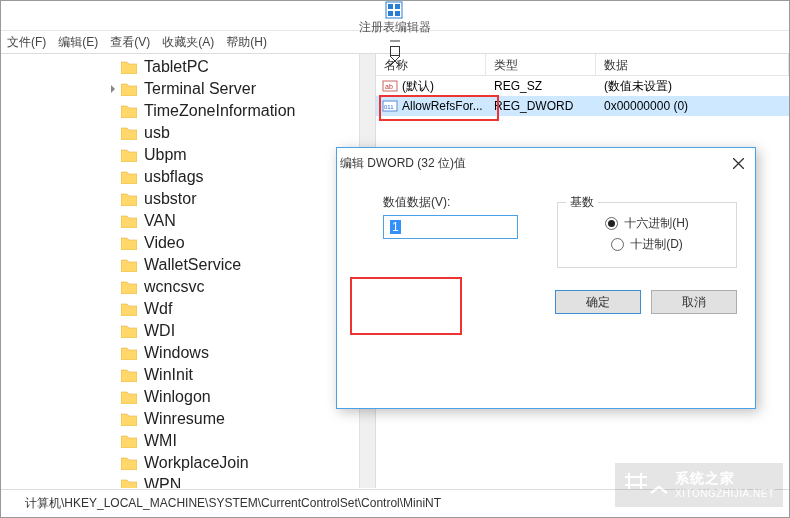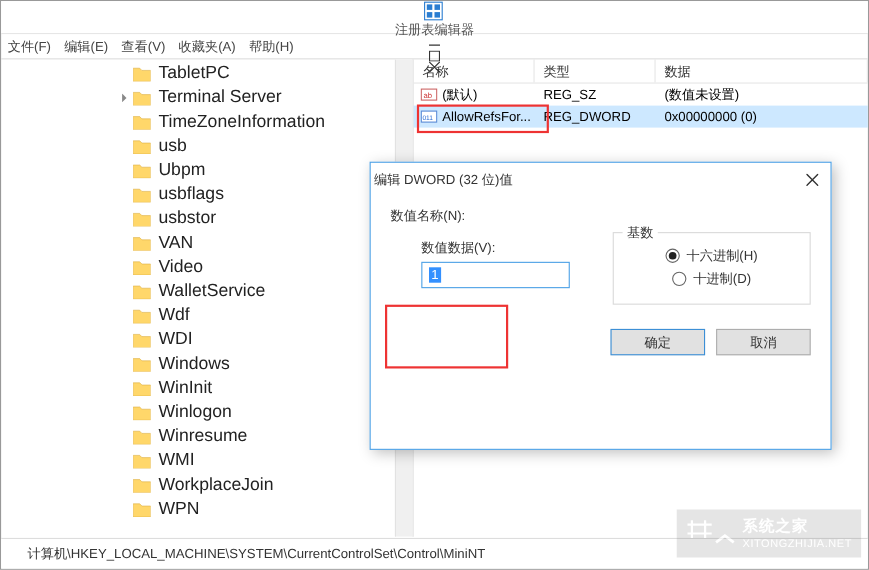--- a/index.html
+++ b/index.html
@@ -43,21 +43,21 @@
 .dlg-title { height: 30px; display: flex; align-items: center; padding: 0 3px; font-size: 12px; color: #333; }
 .dlg-title .spacer { flex: 1; }
 .dlg-close { width: 28px; height: 22px; display: flex; align-items: center; justify-content: center; }
 .dlg-body { padding: 4px 18px 10px 18px; font-size: 12px; color: #333; }
 .field-label { margin: 6px 0 4px 0; }
 .textbox { width: 100%; height: 24px; border: 1px solid #8a8a8a; background: #fff; padding: 0 6px; font-size: 12px; color: #222; display: flex; align-items: center; }
 .row2 { display: flex; margin-top: 6px; }
 .left-col { width: 185px; margin-left: 28px; }
 .val-input { width: 135px; height: 24px; border: 1px solid #4ba0e6; padding: 0 6px; background: #fff; display: flex; align-items: center; }
 .val-input .seltext { background: #3390ff; color: #fff; padding: 0 2px; }
-.radix-box { border: 1px solid #d9d9d9; padding: 8px 12px 10px 12px; position: relative; margin-top: 0; width: 180px; }
+.radix-box { border: 1px solid #d9d9d9; padding: 8px 12px 10px 12px; position: relative; margin-top: 14px; width: 180px; }
 .radix-box .grp-label { position: absolute; top: -9px; left: 8px; background: #fff; padding: 0 4px; font-size: 12px; }
 .radio-row { display: flex; align-items: center; margin: 4px 0; justify-content: center; }
 .radio { width: 13px; height: 13px; border: 1px solid #666; border-radius: 50%; margin-right: 6px; display: flex; align-items: center; justify-content: center; }
 .radio .dot { width: 7px; height: 7px; background: #222; border-radius: 50%; }
 .dlg-buttons { display: flex; justify-content: flex-end; gap: 10px; margin-top: 22px; }
 .btn { width: 86px; height: 24px; border: 1px solid #adadad; background: #e1e1e1; font-size: 12px; display: flex; align-items: center; justify-content: center; }
 .btn.primary { border: 1px solid #3c8fd6; }
 .rb2 { left: 349px; top: 276px; width: 112px; height: 58px; }
 
 .watermark { position: absolute; right: 6px; bottom: 10px; opacity: 0.55; }
@@ -180,20 +180,27 @@
             <span class="folder"><svg viewBox="0 0 16 14">
                 <path d="M0 2 h6 l2 2 h8 v10 h-16 z" fill="#ffd76a" stroke="#d9a93a" stroke-width="0.5"></path>
               </svg></span>
             <span class="label">WalletService</span>
           </div>
           <div class="node">
             <span class="arrow"></span>
             <span class="folder"><svg viewBox="0 0 16 14">
                 <path d="M0 2 h6 l2 2 h8 v10 h-16 z" fill="#ffd76a" stroke="#d9a93a" stroke-width="0.5"></path>
               </svg></span>
+            <span class="label">wcncsvc</span>
+          </div>
+          <div class="node">
+            <span class="arrow"></span>
+            <span class="folder"><svg viewBox="0 0 16 14">
+                <path d="M0 2 h6 l2 2 h8 v10 h-16 z" fill="#ffd76a" stroke="#d9a93a" stroke-width="0.5"></path>
+              </svg></span>
             <span class="label">Wdf</span>
           </div>
           <div class="node">
             <span class="arrow"></span>
             <span class="folder"><svg viewBox="0 0 16 14">
                 <path d="M0 2 h6 l2 2 h8 v10 h-16 z" fill="#ffd76a" stroke="#d9a93a" stroke-width="0.5"></path>
               </svg></span>
             <span class="label">WDI</span>
           </div>
           <div class="node">
@@ -294,21 +301,20 @@
   <div class="dlg-title">
     <span>编辑 DWORD (32 位)值</span>
     <span class="spacer"></span>
     <div class="dlg-close">
         <svg width="11" height="11" viewBox="0 0 10 10">
           <path d="M0 0 L10 10 M10 0 L0 10" stroke="#333" stroke-width="1.2"></path>
         </svg>
       </div>
   </div>
   <div class="dlg-body">
-    <div class="field-label">数值名称(N):</div>
     <div class="row2">
       <div class="left-col">
         <div class="field-label">数值数据(V):</div>
         <div class="val-input">
             <span class="seltext">1</span>
           </div>
       </div>
       <div>
         <div class="radix-box">
           <span class="grp-label">基数</span>

